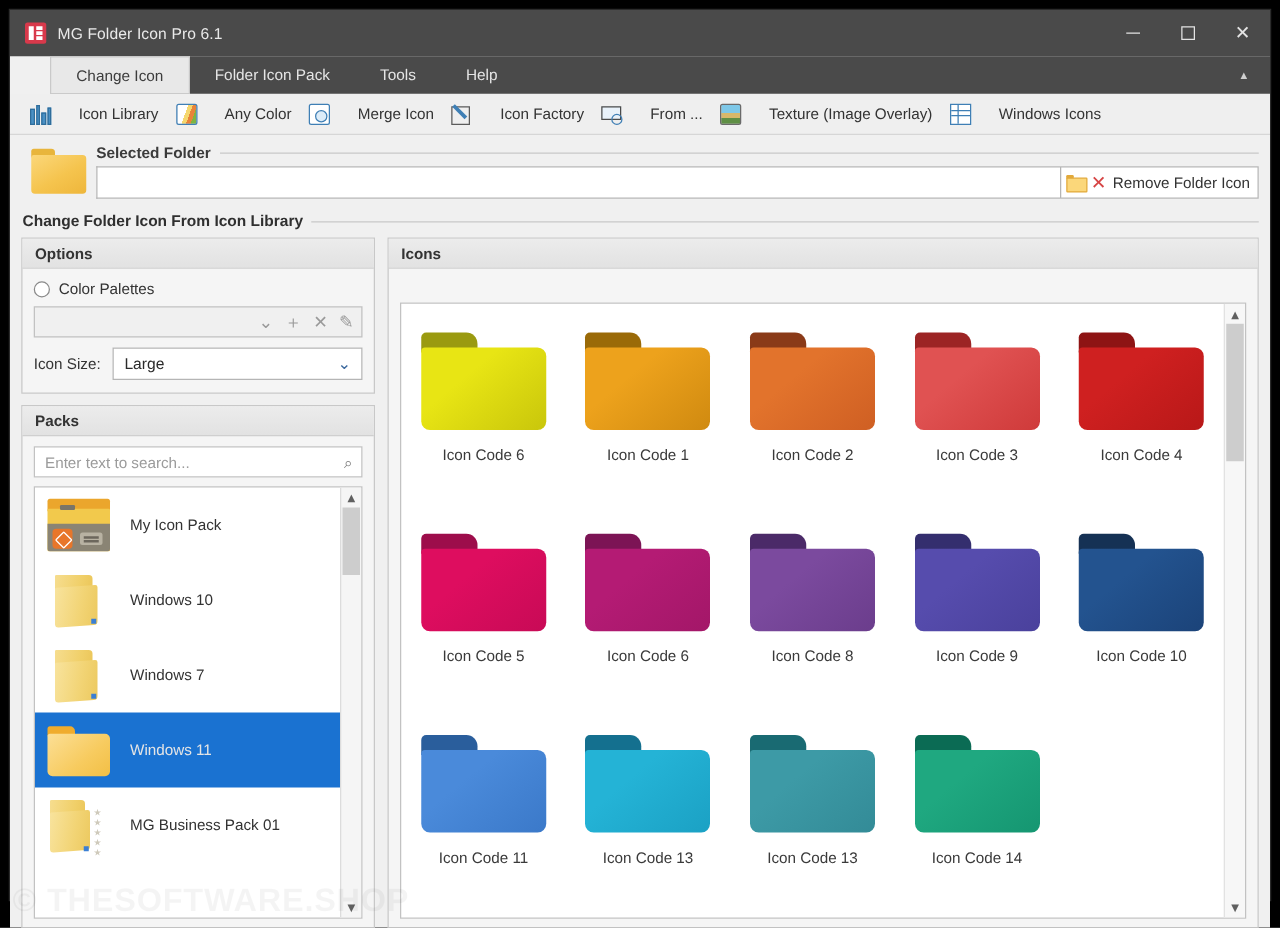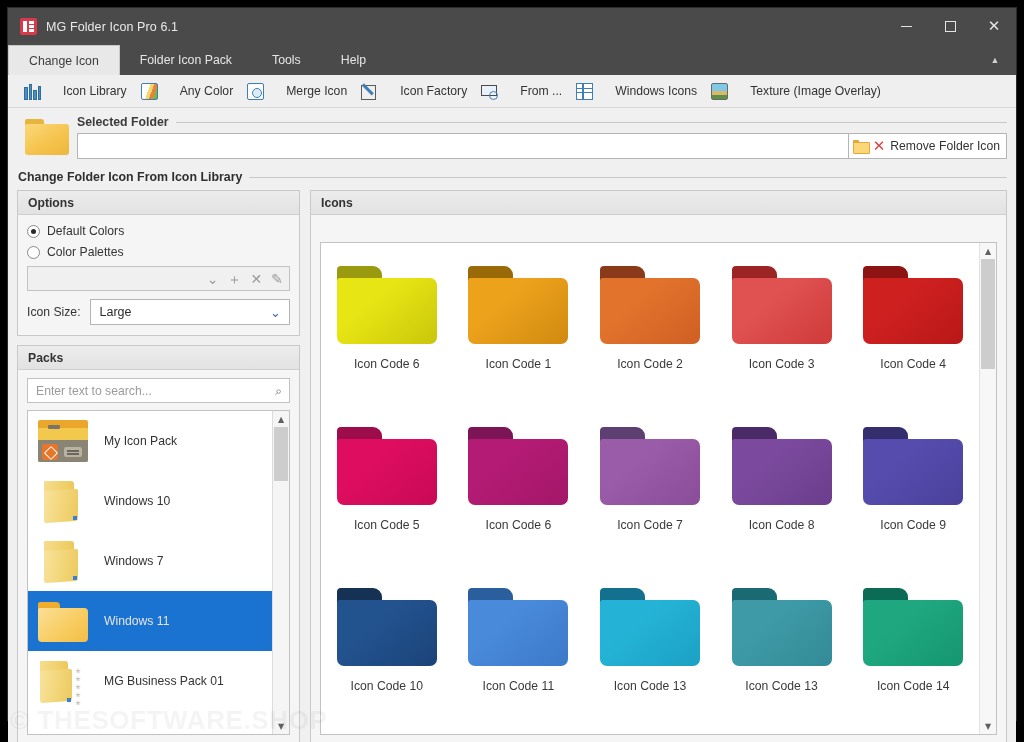--- a/index.html
+++ b/index.html
@@ -70,20 +70,21 @@
   .glyph-max { width: 11px; height: 11px; border: 1px solid #e4e4e4; }
   .glyph-close { font-size: 15px; line-height: 1; font-family: "DejaVu Sans", sans-serif; }
 
   
   .tabstrip {
     height: 30px;
     background: #4a4a4a;
     display: flex; align-items: stretch;
     flex: 0 0 auto;
     position: relative;
+    margin-left: 32px;
   }
   .tab {
     padding: 0 20px;
     display: flex; align-items: center;
     color: #e5e5e5;
     font-size: 12.3px;
     cursor: default;
   }
   .tab.active {
     background: #e8e8e8;
@@ -471,26 +472,26 @@
       </div>
       <div class="rb-item">
         <span class="rb-ico ico-factory"></span>
         <span class="rb-label">Icon Factory</span>
       </div>
       <div class="rb-item">
         <span class="rb-ico ico-from"></span>
         <span class="rb-label">From ...</span>
       </div>
       <div class="rb-item">
+        <span class="rb-ico ico-texture"></span>
+        <span class="rb-label">Texture (Image Overlay)</span>
+      </div>
+      <div class="rb-item">
         <span class="rb-ico ico-winicons"></span>
         <span class="rb-label">Windows Icons</span>
-      </div>
-      <div class="rb-item">
-        <span class="rb-ico ico-texture"></span>
-        <span class="rb-label">Texture (Image Overlay)</span>
       </div>
     </div>
 
     <div class="client">
 
       <div class="selfolder-row">
         <div class="big-folder">
           <div class="tabpart"></div>
             <div class="body"></div>
         </div>
@@ -515,24 +516,20 @@
         <span class="rule"></span>
       </div>
 
       <div class="columns">
 
         <div class="left-col">
 
           <div class="panel">
             <div class="panel-head">Options</div>
             <div class="panel-body">
-              <div class="radio-row">
-                <span class="radio checked"></span>
-                <span class="radio-label">Default Colors</span>
-              </div>
               <div class="radio-row">
                 <span class="radio"></span>
                 <span class="radio-label">Color Palettes</span>
               </div>
               <div class="palette-row">
                 <span class="pal-btn">⌄</span>
                 <span class="pal-btn">＋</span>
                 <span class="pal-btn">✕</span>
                 <span class="pal-btn">✎</span>
               </div>
@@ -663,27 +660,20 @@
                   </div>
                   <div class="icon-cell">
                     <div class="folder-ico">
                       <div class="ftab" style="background: linear-gradient(160deg, rgb(124, 20, 85) 0%, rgb(124, 20, 85) 100%);"></div>
                       <div class="fbody" style="background: linear-gradient(140deg, rgb(180, 27, 116) 0%, rgb(180, 27, 116) 35%, rgb(163, 23, 104) 100%);"></div>
                     </div>
                     <div class="icon-label">Icon Code 6</div>
                   </div>
                   <div class="icon-cell">
                     <div class="folder-ico">
-                      <div class="ftab" style="background: linear-gradient(160deg, rgb(93, 63, 114) 0%, rgb(93, 63, 114) 100%);"></div>
-                      <div class="fbody" style="background: linear-gradient(140deg, rgb(154, 91, 168) 0%, rgb(154, 91, 168) 35%, rgb(138, 77, 153) 100%);"></div>
-                    </div>
-                    <div class="icon-label">Icon Code 7</div>
-                  </div>
-                  <div class="icon-cell">
-                    <div class="folder-ico">
                       <div class="ftab" style="background: linear-gradient(160deg, rgb(75, 42, 104) 0%, rgb(75, 42, 104) 100%);"></div>
                       <div class="fbody" style="background: linear-gradient(140deg, rgb(123, 74, 158) 0%, rgb(123, 74, 158) 35%, rgb(107, 61, 140) 100%);"></div>
                     </div>
                     <div class="icon-label">Icon Code 8</div>
                   </div>
                   <div class="icon-cell">
                     <div class="folder-ico">
                       <div class="ftab" style="background: linear-gradient(160deg, rgb(52, 46, 110) 0%, rgb(52, 46, 110) 100%);"></div>
                       <div class="fbody" style="background: linear-gradient(140deg, rgb(86, 76, 173) 0%, rgb(86, 76, 173) 35%, rgb(74, 65, 156) 100%);"></div>
                     </div>

